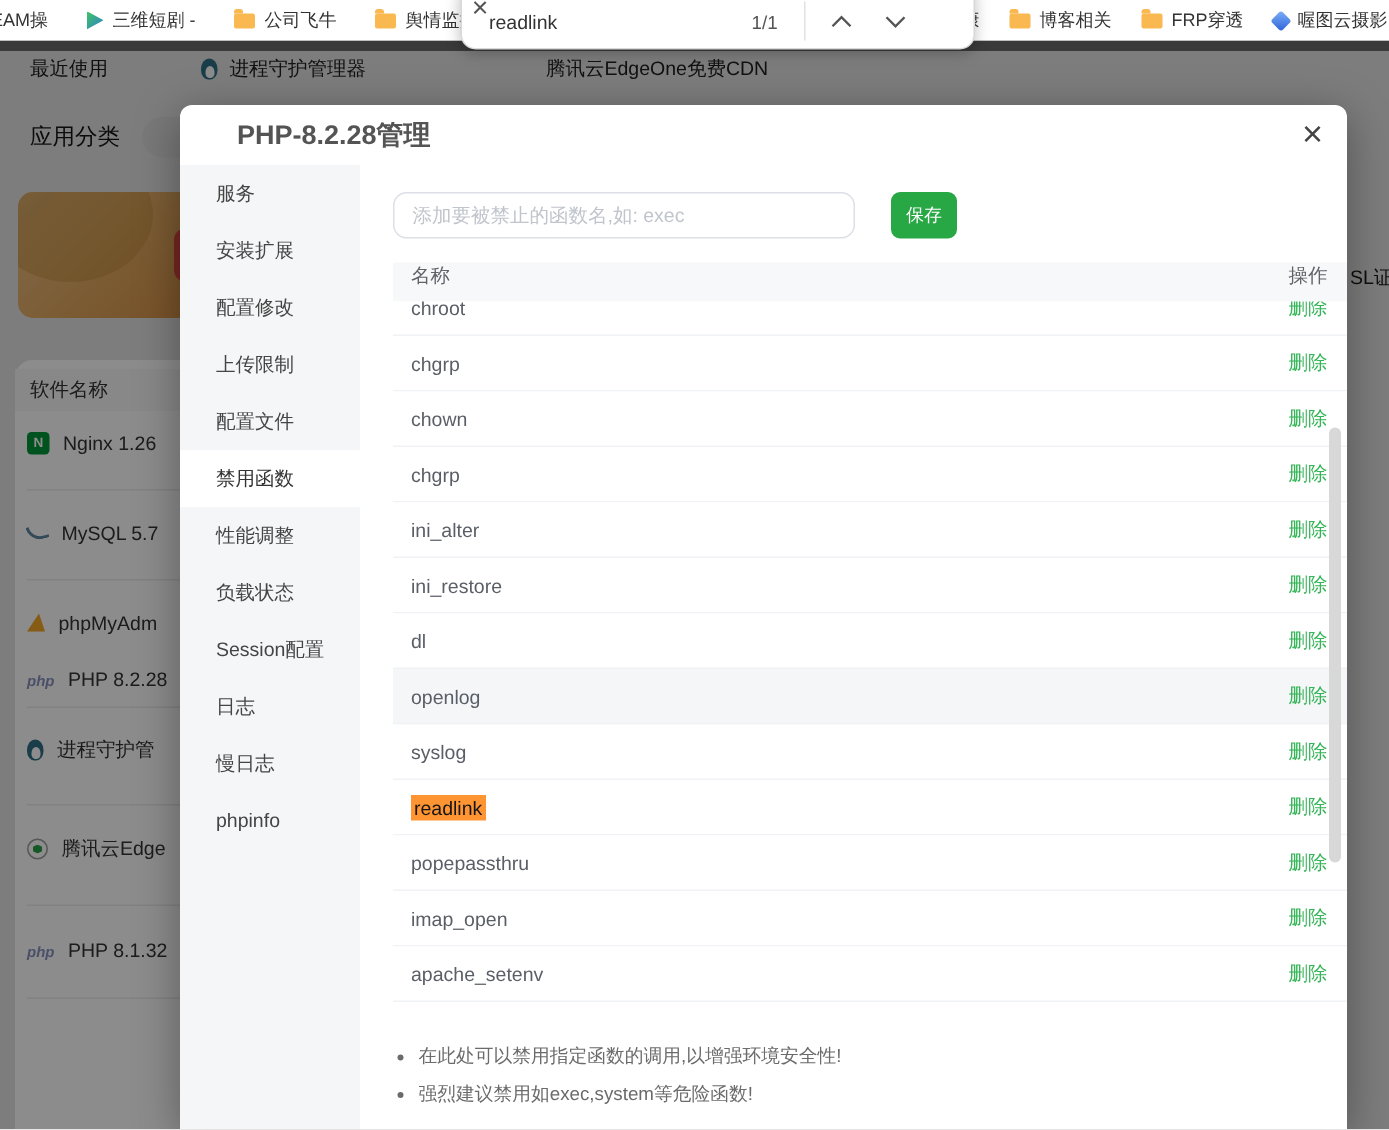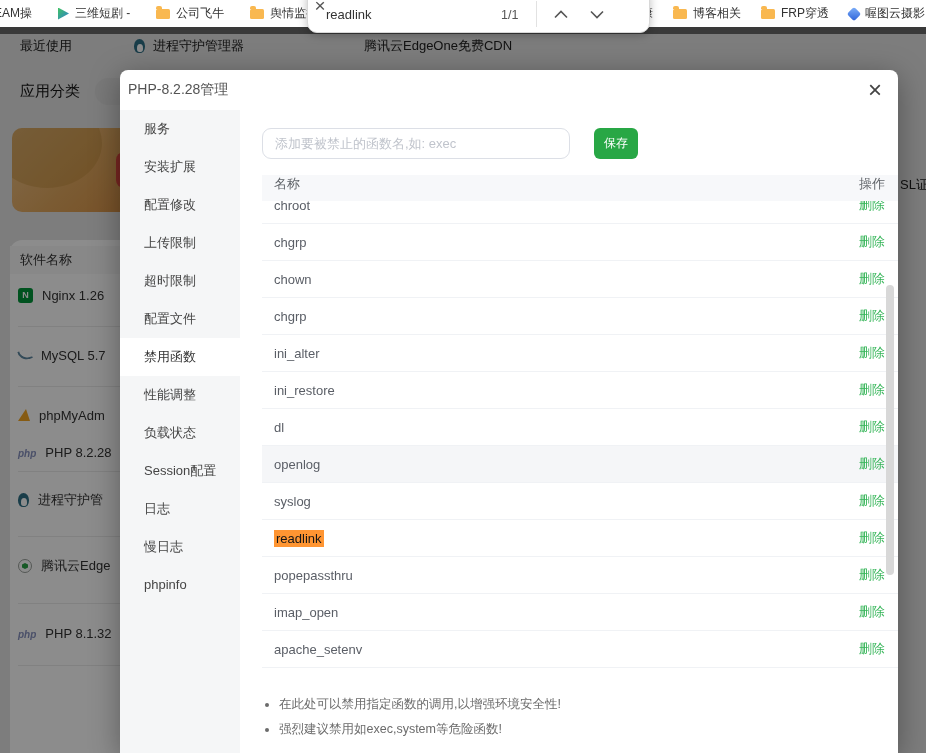--- a/index.html
+++ b/index.html
@@ -59,21 +59,21 @@
   .find-query { position:absolute; left:18px; bottom:10px; font-size:13px; color:#333; }
   .find-count { position:absolute; left:193px; bottom:10px; font-size:12.5px; color:#555; }
   .find-divider { position:absolute; left:228px; bottom:5px; width:1px; height:26px; background:#e2e2e2; }
   .find-btn { position:absolute; bottom:8px; width:22px; height:20px; display:flex; align-items:center; justify-content:center; cursor:pointer; }
   .find-prev { left:242px; } .find-next { left:278px; }
   .find-close { left:310px; bottom:4px; font-size:19px; color:#555; width:24px; height:26px; display:flex; align-items:center; justify-content:center; cursor:pointer; }
 
   
   .modal { position:absolute; left:120px; top:70px; width:778px; height:683px; background:#fff;
            border-radius:8px 8px 0 0; box-shadow:0 6px 30px rgba(0,0,0,0.35); z-index:4; }
-  .m-head { height:40px; display:flex; align-items:center; padding-left:8px; font-size:14px; color:#545454; }
+  .m-head { height:40px; display:flex; align-items:center; padding-left:38px; font-size:18px; color:#545454;font-weight:bold; }
   .m-close { position:absolute; right:16px; top:7px; font-size:24px; font-weight:300; color:#444; cursor:pointer; line-height:26px; }
   .m-side { position:absolute; left:0; top:40px; bottom:0; width:120px; background:#f5f6f7; }
   .side-item { height:38px; line-height:38px; padding-left:24px; font-size:13px; color:#454545; cursor:pointer; white-space:nowrap; }
   .side-item.active { background:#ffffff; color:#333; }
   .m-content { position:absolute; left:120px; top:40px; right:0; bottom:0; background:#fff; }
   .toolbar { display:flex; gap:24px; margin:18px 0 0 22px; align-items:center; }
   .fn-input { width:308px; height:31px; border:1px solid #dcdfe6; border-radius:9px; padding:0 12px; font-size:13px; color:#333; outline:none; }
   .fn-input::placeholder { color:#c0c4cc; }
   .save-btn { width:44px; height:31px; background:#28a745; color:#fff; border:none; border-radius:6px; font-size:12px; cursor:pointer; }
   .t-header { margin:16px 0 0 22px; width:636px; height:26px; background:#f7f8fa; display:flex; align-items:flex-start;
@@ -233,23 +233,20 @@
         </div>
 
         <div class="side-item idx-2">
           <span>配置修改</span>
         </div>
 
         <div class="side-item idx-3">
           <span>上传限制</span>
         </div>
 
-        <div class="side-item idx-4">
-          <span>超时限制</span>
-        </div>
 
         <div class="side-item idx-5">
           <span>配置文件</span>
         </div>
 
 
         <div class="side-item idx-7 active">
           <span>禁用函数</span>
         </div>
 

